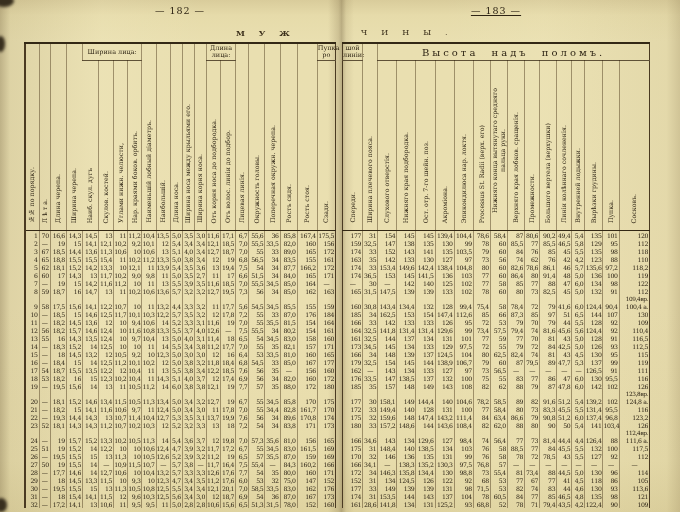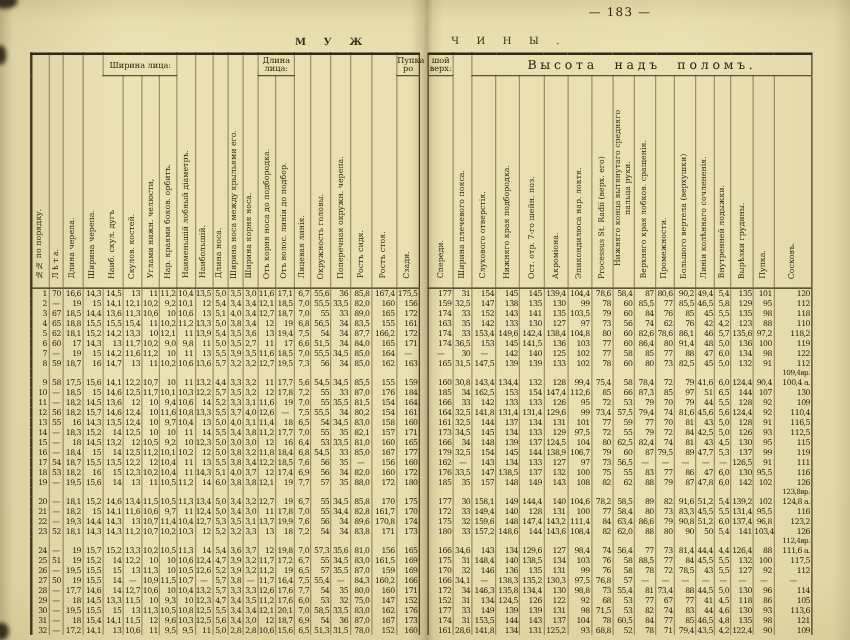--- a/index.html
+++ b/index.html
@@ -42,21 +42,22 @@
 
 <div class="shot">
   <div class="page-shade-left"></div>
   <div class="page-shade-right"></div>
   <div class="gutter"></div>
 
   <div class="smudge" style="left:-6px;top:-5px;width:20px;height:12px;"></div>
   <div class="smudge" style="left:-4px;top:36px;width:9px;height:16px;"></div>
   <div class="smudge" style="left:-5px;top:498px;width:12px;height:14px;"></div>
 
-  <div class="pageno" style="left:342px;width:308px;">— 183 —</div>
+  <div class="pageno" style="left:24px;width:312px;">— 182 —</div>
+  <div class="pageno" style="left:342px;width:308px;text-decoration:underline;">— 183 —</div>
 
   <div class="mtitle" style="left:236px;font-weight:bold;">МУЖ</div>
   <div class="mtitle" style="left:361px;">ЧИНЫ.</div>
 
   <table class="ptable" id="table-left">
       <colgroup>
         <col style="width:14px">
         <col style="width:11px">
         <col style="width:16px">
         <col style="width:16px">
@@ -933,21 +934,21 @@
         <col style="width:17px">
         <col style="width:15px">
         <col style="width:13px">
         <col style="width:18px">
         <col style="width:16px">
         <col style="width:30px">
       </colgroup>
       <thead>
         <tr class="grow">
           <th class="gh" colspan="1">шой
-верх:</th>
+линіи:</th>
           <th class="vh tall" rowspan="2"><span class="vtext">Ширина плечевого пояса.</span></th>
           <th class="gh spaced" colspan="15">Высота надъ поломъ.</th>
         </tr>
         <tr class="vrow">
           <th class="vh short"><span class="vtext">Спереди.</span></th>
           <th class="vh short"><span class="vtext">Слухового отверстія.</span></th>
           <th class="vh short"><span class="vtext">Нижняго края подбородка.</span></th>
           <th class="vh short"><span class="vtext">Ост. отр. 7-го шейн. поз.</span></th>
           <th class="vh short"><span class="vtext">Акроміона.</span></th>
           <th class="vh short"><span class="vtext">Эпикондилюса нар. локтя.</span></th>

